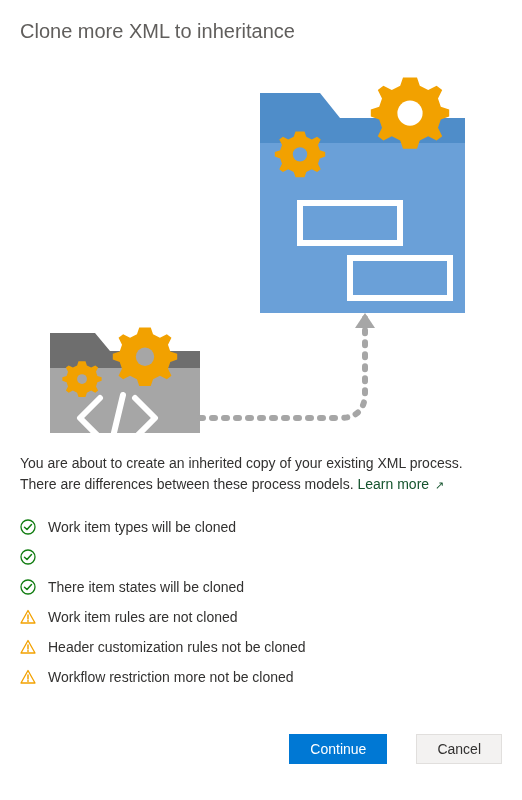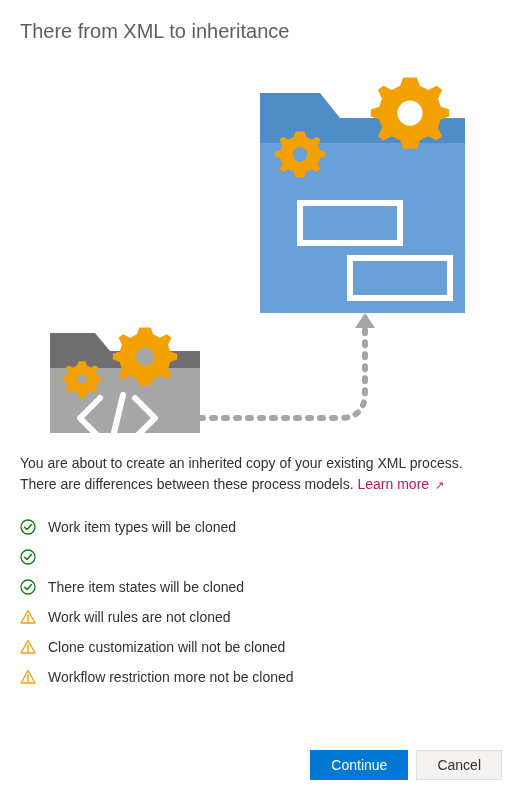--- a/index.html
+++ b/index.html
@@ -24,21 +24,21 @@
       position: relative;
       margin-bottom: 20px;
     }
     .description {
       font-size: 14px;
       color: #323130;
       line-height: 1.5;
       margin-bottom: 24px;
     }
     .link {
-      color: #be185d;
+      color: #14532d;
       text-decoration: none;
       cursor: pointer;
     }
     .link-icon {
       display: inline-block;
       font-size: 11px;
       margin-left: 2px;
       vertical-align: baseline;
     }
     .item-list {
@@ -52,21 +52,21 @@
       color: #323130;
     }
     .status-icon {
       width: 16px;
       height: 16px;
       margin-right: 12px;
       flex-shrink: 0;
     }
     .button-bar {
       position: absolute;
-      bottom: 20px;
+      bottom: 36px;
       right: 20px;
       display: flex;
       gap: 8px;
     }
     .btn {
       font-family: inherit;
       font-size: 14px;
       padding: 6px 20px;
       border: 1px solid transparent;
       cursor: pointer;
@@ -74,26 +74,27 @@
     }
     .btn-primary {
       background: #0078d4;
       color: #ffffff;
       border-color: #0078d4;
     }
     .btn-default {
       background: #f3f2f1;
       color: #323130;
       border-color: #e1dfdd;
+      margin-left: 21px;
     }
   </style>
 </head>
 <body>
 
-<h1 class="title">There from XML to inheritance</h1>
+<h1 class="title">Clone more XML to inheritance</h1>
 
 <div class="illustration">
   <svg viewBox="0 0 480 370" width="480" height="370">
 
     <g>
       <path d="M 240 30 L 300 30 L 320 55 L 445 55 L 445 250 L 240 250 Z" fill="#4f8dc9"></path>
       <rect x="240" y="80" width="205" height="170" fill="#6aa0d8"></rect>
 
       <g transform="translate(390,48) scale(1.4)">
         <path d="M 0,-24 L 5,-24 L 7,-18 L 13,-15 L 19,-18 L 23,-15 L 20,-9 L 22,-3 L 28,-1 L 28,4 L 22,6 L 20,12 L 23,18 L 19,21 L 13,18 L 7,21 L 5,27 L 0,27 L -5,27 L -7,21 L -13,18 L -19,21 L -23,18 L -20,12 L -22,6 L -28,4 L -28,-1 L -22,-3 L -20,-9 L -23,-15 L -19,-18 L -13,-15 L -7,-18 L -5,-24 Z" fill="#f2a100"></path>
@@ -161,29 +162,29 @@
           <path d="M4.5 8.2 L7 10.5 L11.5 5.5" fill="none" stroke="#107c10" stroke-width="1.5" stroke-linecap="round" stroke-linejoin="round"></path>
         </svg></span>
       <span>There item states will be cloned</span>
     </li>
     <li>
       <span class="status-icon"><svg viewBox="0 0 16 16" width="16" height="16">
           <path d="M8 1.5 L15 14 L1 14 Z" fill="none" stroke="#f2a100" stroke-width="1.3" stroke-linejoin="round"></path>
           <line x1="8" y1="6" x2="8" y2="10" stroke="#f2a100" stroke-width="1.5" stroke-linecap="round"></line>
           <circle cx="8" cy="12" r="0.9" fill="#f2a100"></circle>
         </svg></span>
-      <span>Work will rules are not cloned</span>
+      <span>Work item rules are not cloned</span>
     </li>
     <li>
       <span class="status-icon"><svg viewBox="0 0 16 16" width="16" height="16">
           <path d="M8 1.5 L15 14 L1 14 Z" fill="none" stroke="#f2a100" stroke-width="1.3" stroke-linejoin="round"></path>
           <line x1="8" y1="6" x2="8" y2="10" stroke="#f2a100" stroke-width="1.5" stroke-linecap="round"></line>
           <circle cx="8" cy="12" r="0.9" fill="#f2a100"></circle>
         </svg></span>
-      <span>Clone customization will not be cloned</span>
+      <span>Header customization rules not be cloned</span>
     </li>
     <li>
       <span class="status-icon"><svg viewBox="0 0 16 16" width="16" height="16">
           <path d="M8 1.5 L15 14 L1 14 Z" fill="none" stroke="#f2a100" stroke-width="1.3" stroke-linejoin="round"></path>
           <line x1="8" y1="6" x2="8" y2="10" stroke="#f2a100" stroke-width="1.5" stroke-linecap="round"></line>
           <circle cx="8" cy="12" r="0.9" fill="#f2a100"></circle>
         </svg></span>
       <span>Workflow restriction more not be cloned</span>
     </li>
   </ul>

